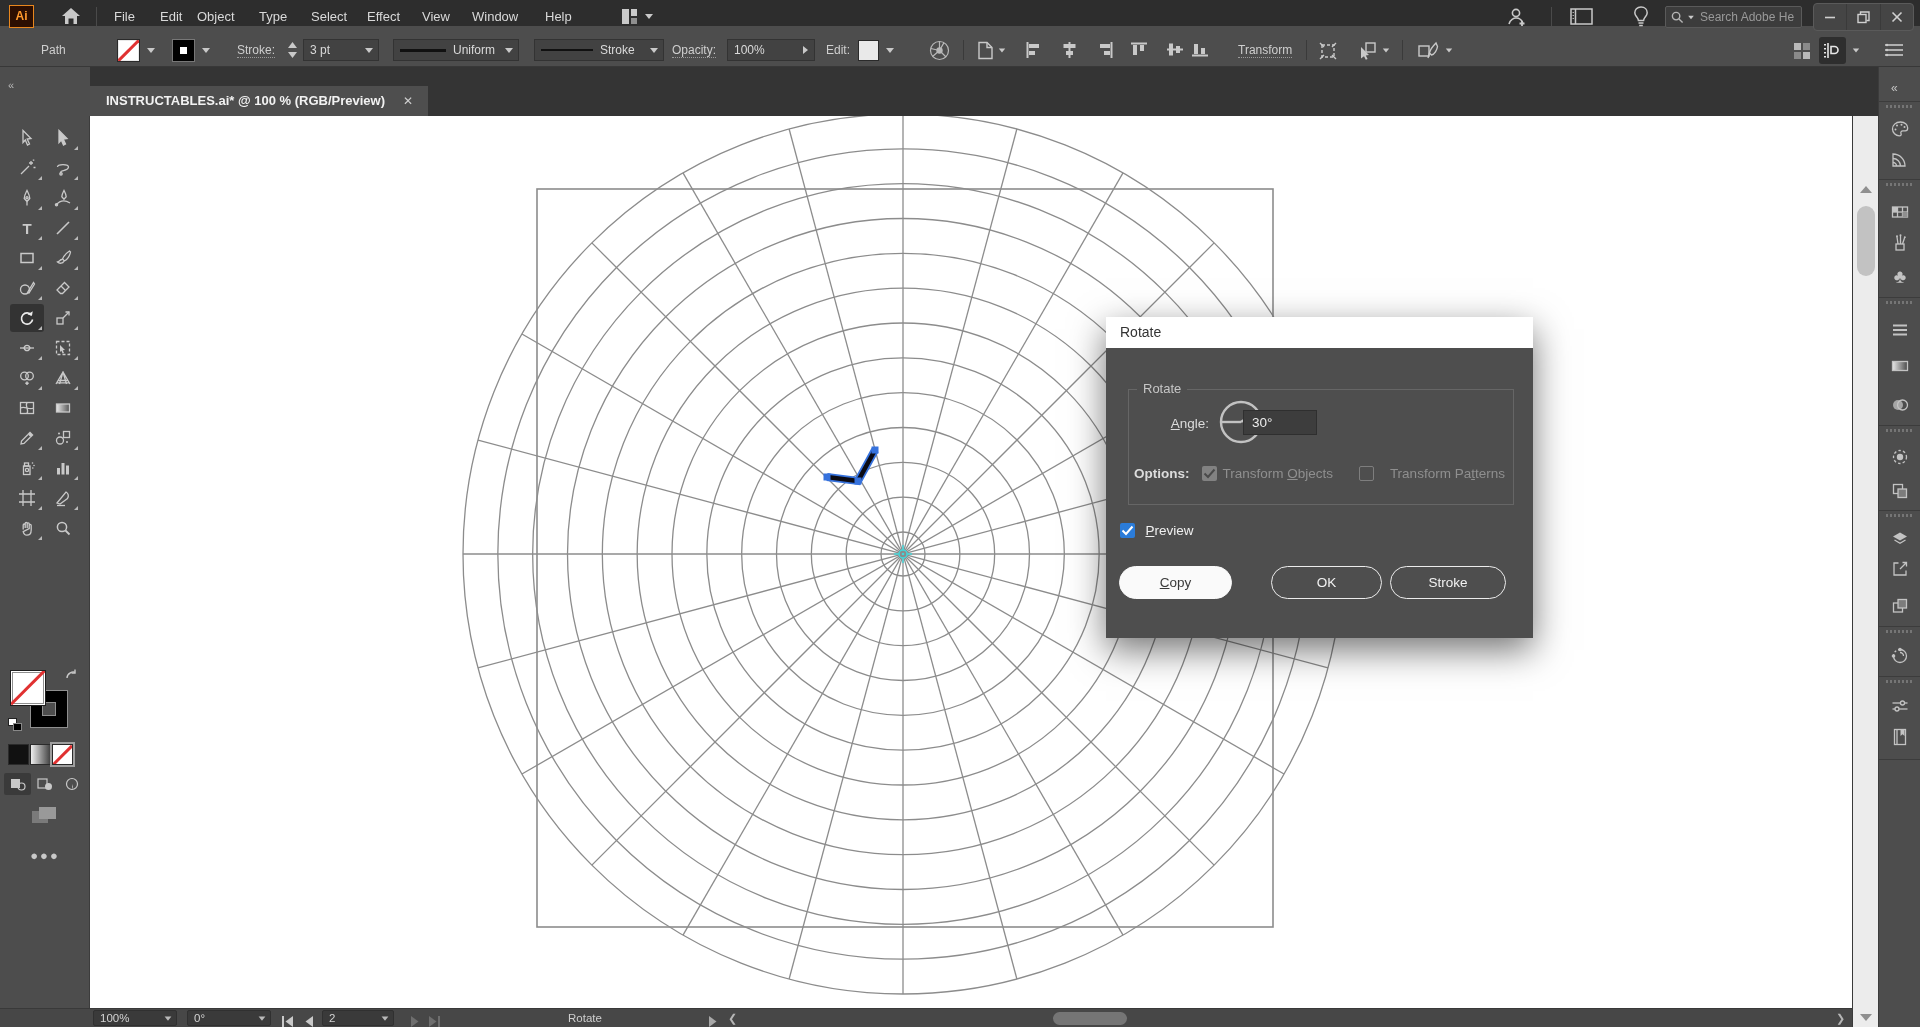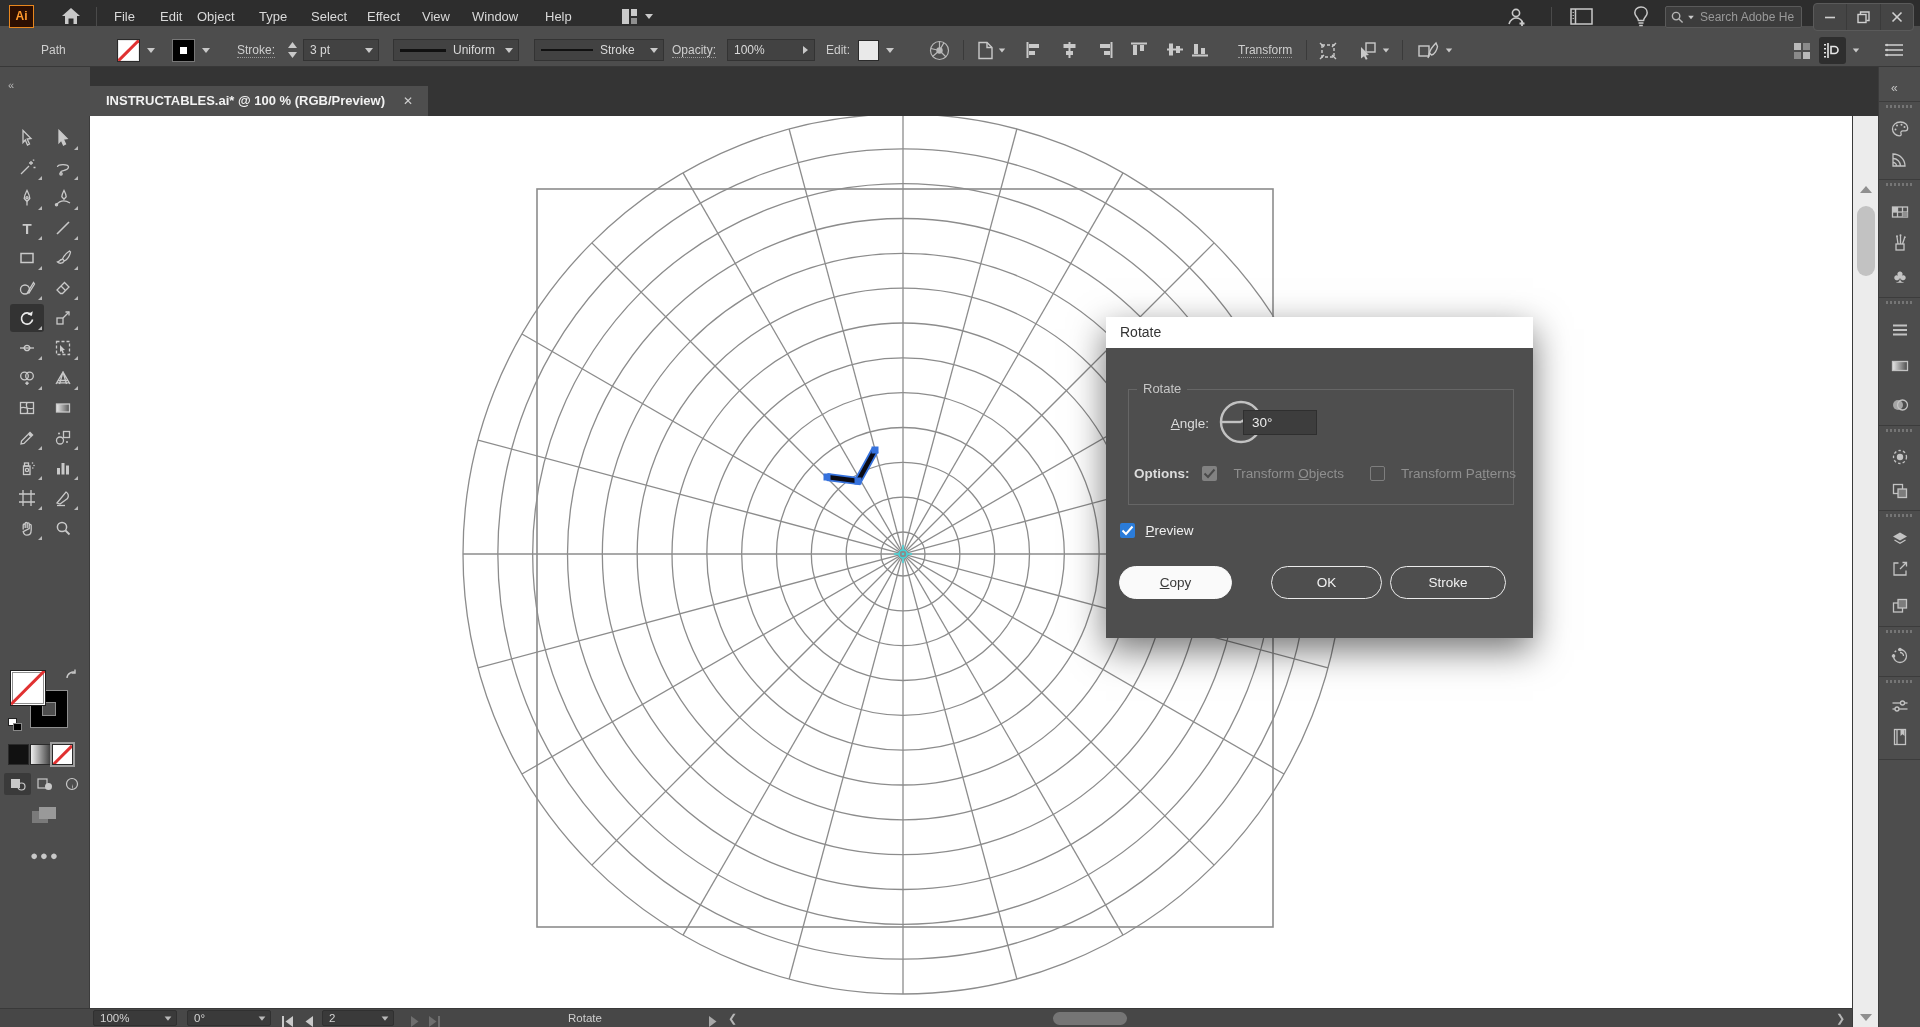--- a/index.html
+++ b/index.html
@@ -761,21 +761,21 @@
             <line x1="24" y1="24" x2="4.5" y2="24"></line>
             <line x1="24" y1="24" x2="40" y2="13"></line>
           </svg>
       </span>
       <input class="dlg-input" value="30°" style="">
       <div style="position:absolute;left:5px;top:74px;white-space:nowrap;">
         <span class="dlg-label" style="font-weight:bold;">Options:</span>
         <span class="cbx cbx-dis-on" style="margin-left:8px;"><svg width="13" height="11" viewBox="0 0 13 11">
               <polyline points="1.5,5.5 5,9 11.5,1.5" fill="none" stroke="#4a4a4a" stroke-width="2"></polyline>
             </svg></span>
-        <span class="dis-txt" style="margin-left:12px;"><span>Transform </span><span class="ak">O</span><span>bjects</span></span>
+        <span class="dis-txt" style="margin-left:1px;"><span>Transform </span><span class="ak">O</span><span>bjects</span></span>
         <span class="cbx cbx-dis-off" style="margin-left:22px;"></span>
         <span class="dis-txt" style="margin-left:11px;"><span>Transform Pa</span><span class="ak">t</span><span>terns</span></span>
       </div>
     </div>
     <div style="position:absolute;left:14px;top:204px;">
       <span class="cbx cbx-blue"><svg width="13" height="11" viewBox="0 0 13 11">
             <polyline points="1.5,5.5 5,9 11.5,1.5" fill="none" stroke="#fff" stroke-width="2"></polyline>
           </svg></span>
       <span style="color:#f0f0f0;font-size:13.5px;margin-left:6px;"><span class="ak">P</span><span>review</span></span>
     </div>

